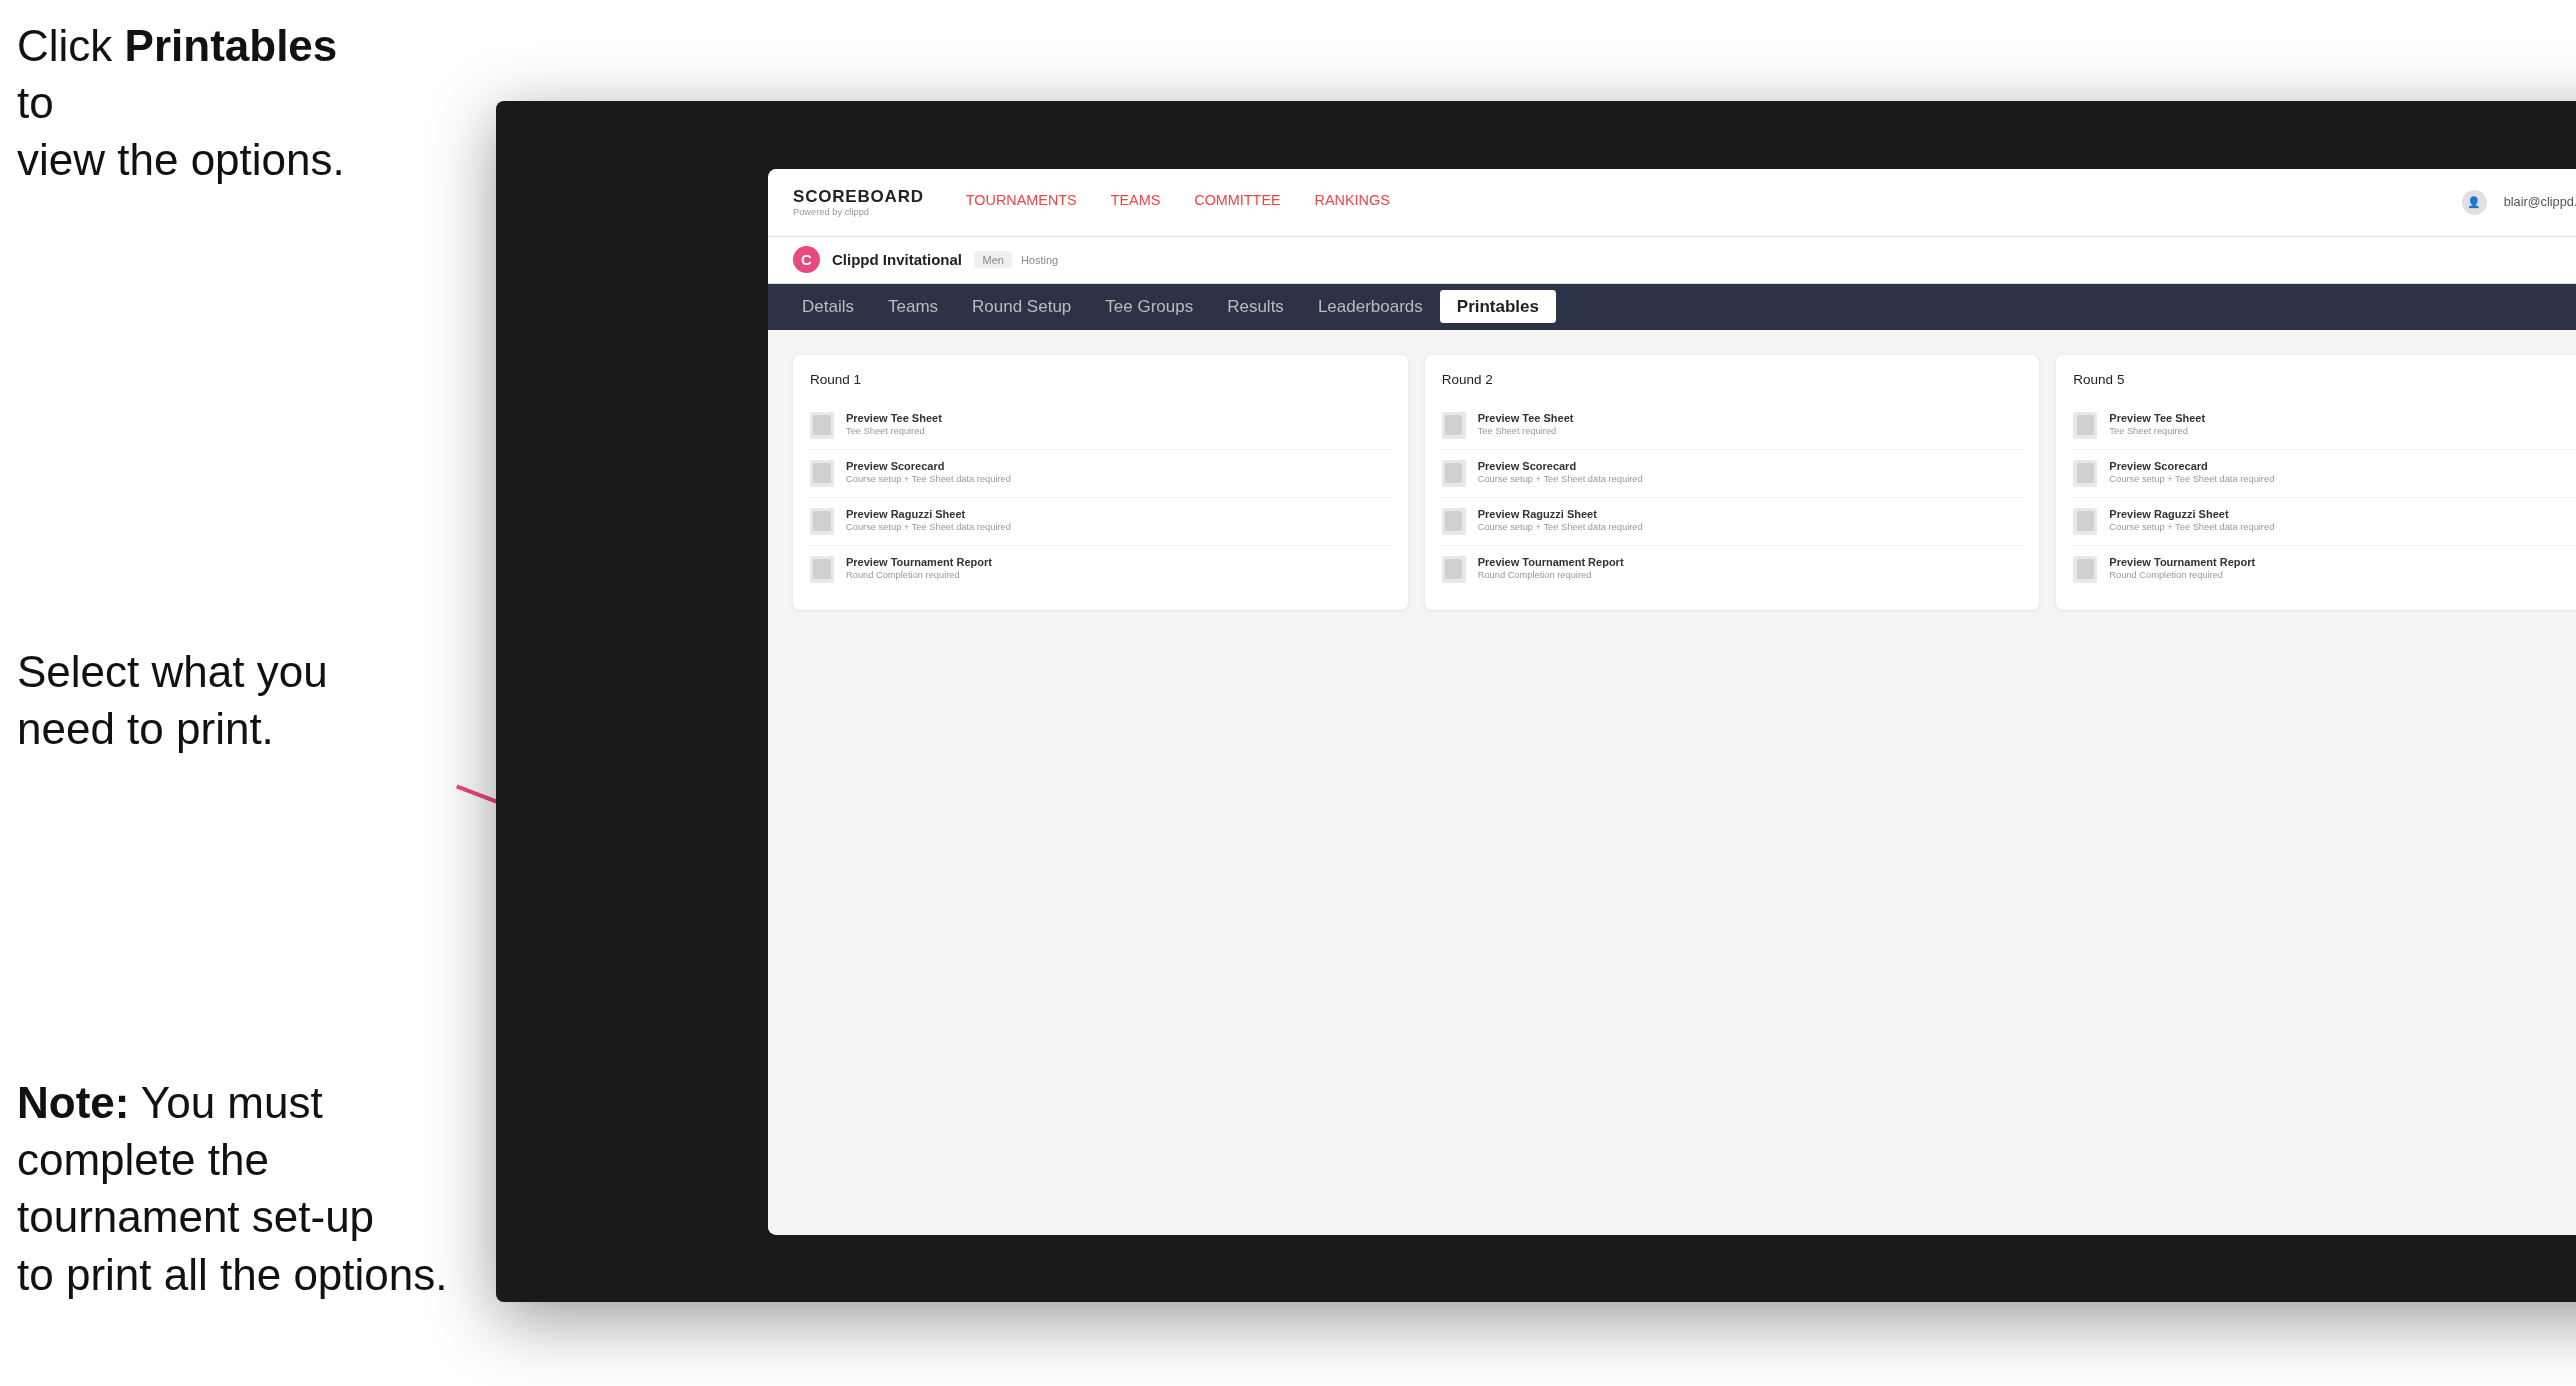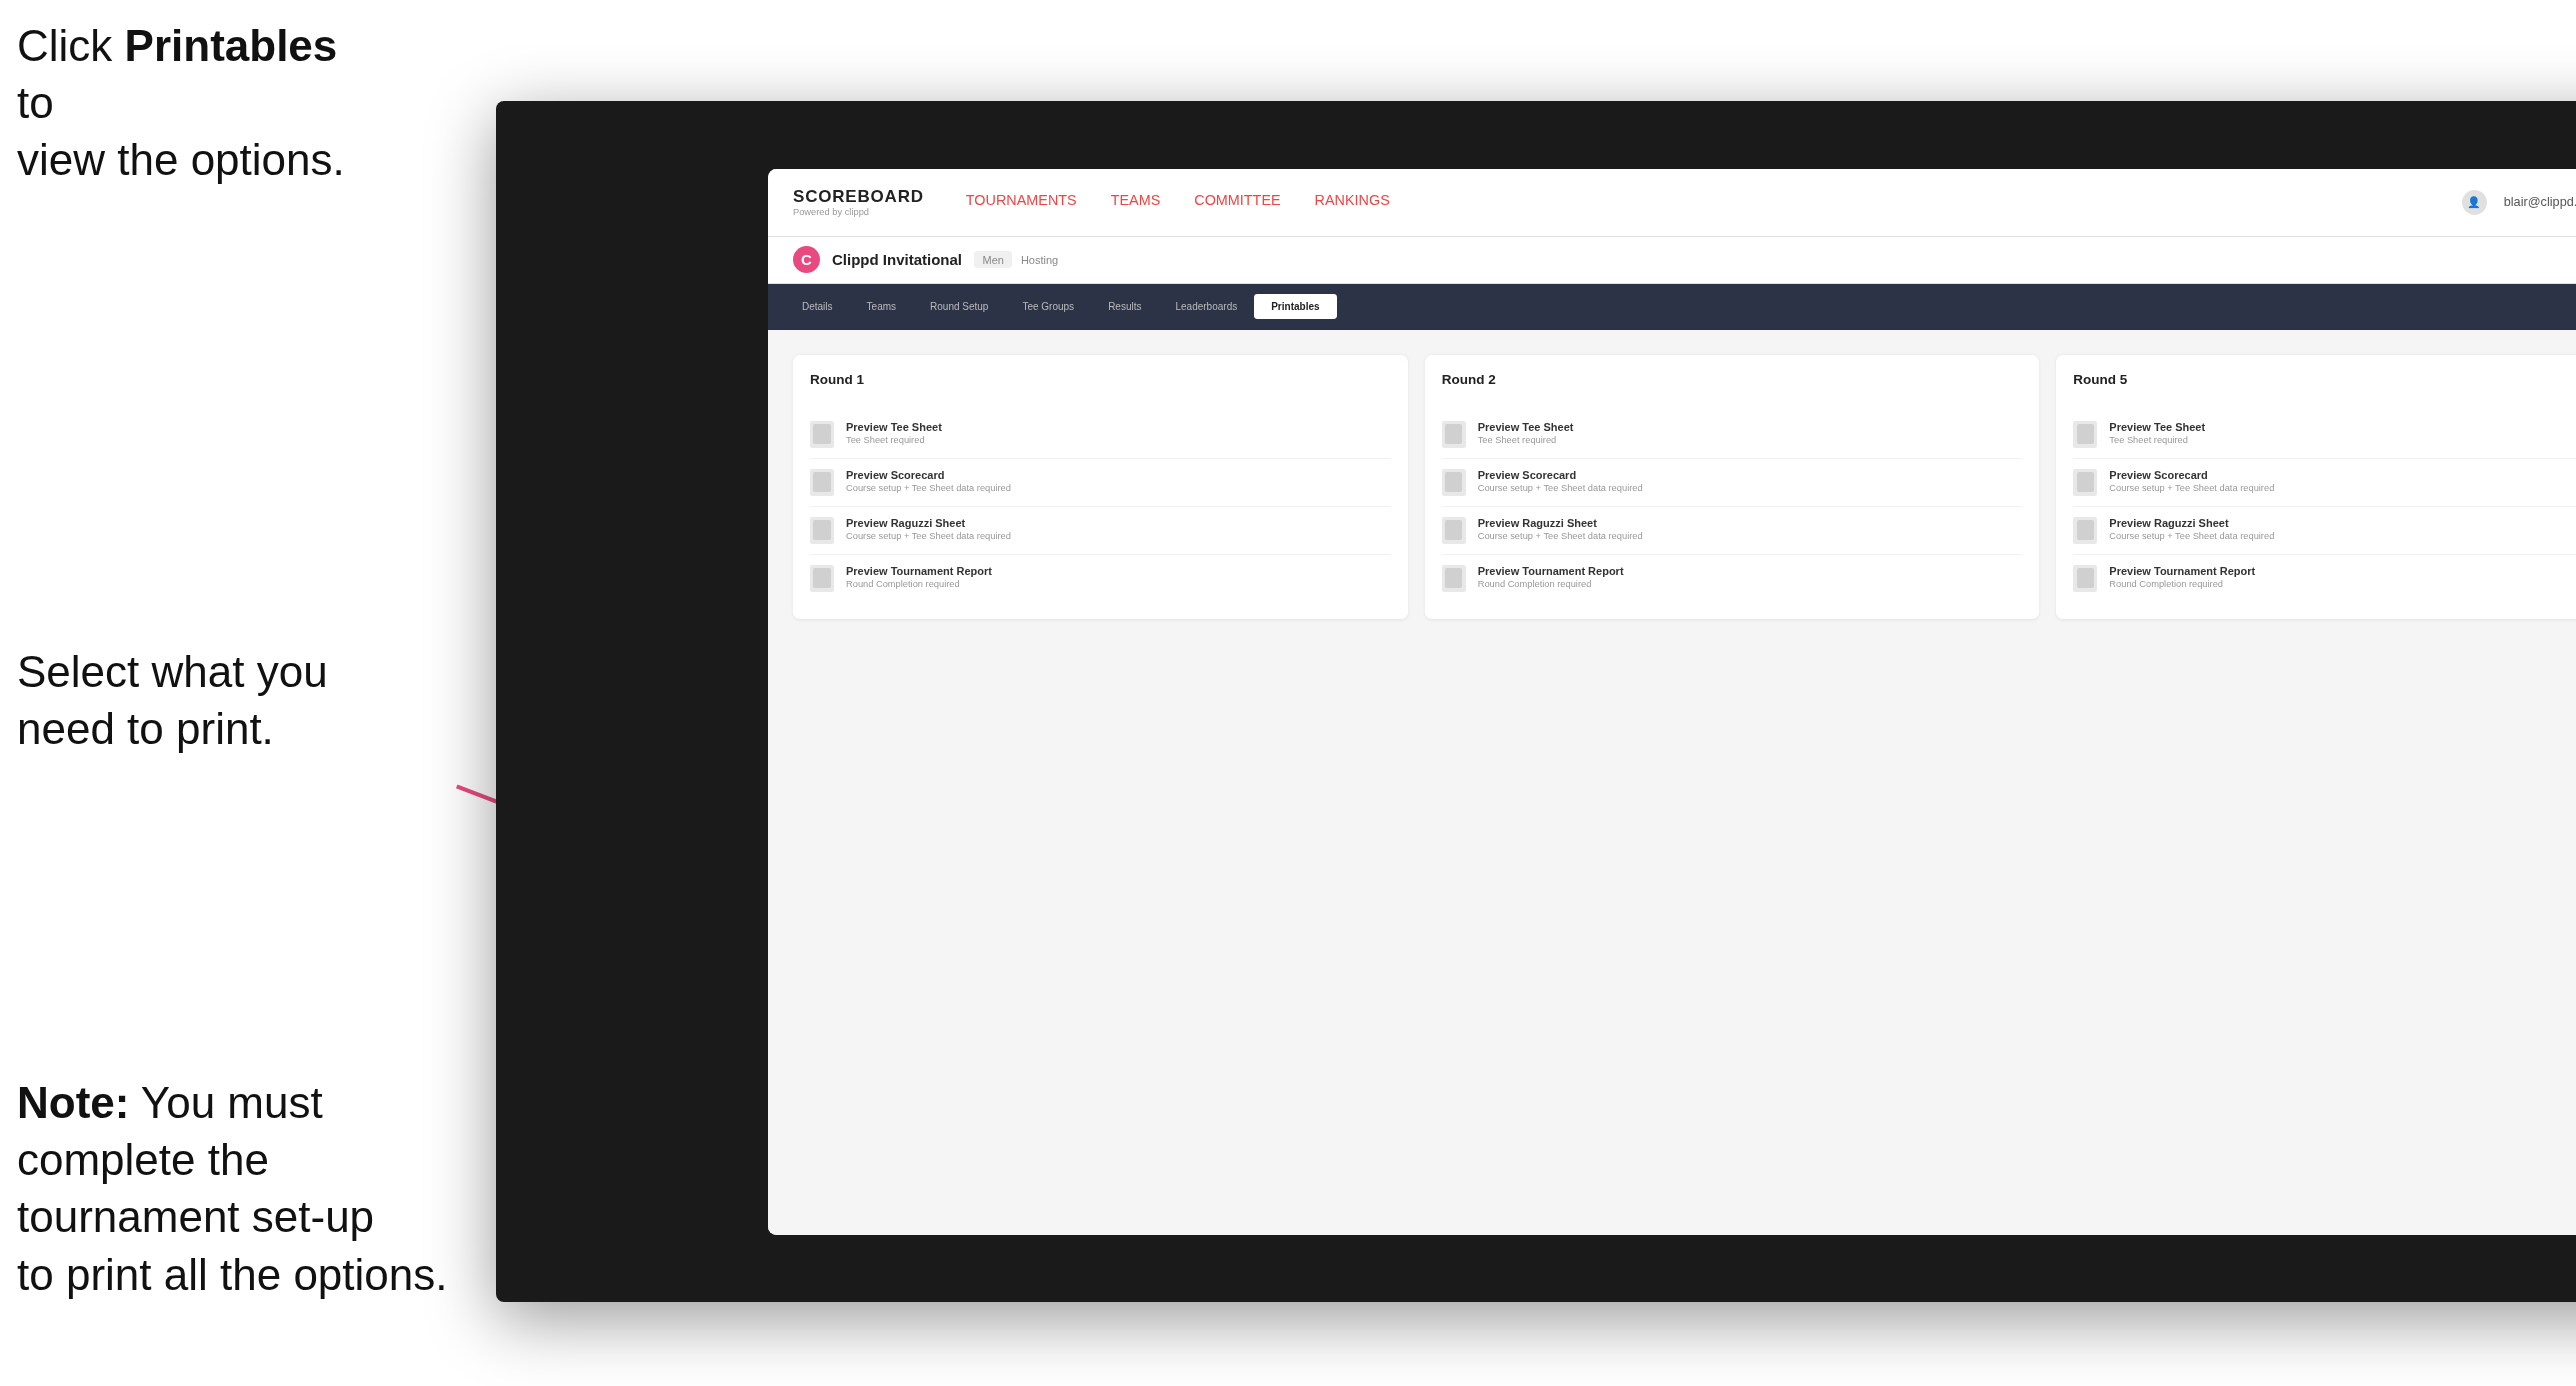--- a/index.html
+++ b/index.html
@@ -198,21 +198,21 @@
       background: #2c3347;
       height: 46px;
       display: flex;
       align-items: center;
       padding: 0 17px;
       flex-shrink: 0;
     }
 
     .sub-nav-tab {
       color: #bbb;
-      font-size: 10px;
+      font-size: 17px;
       padding: 6.8px 17px;
       cursor: pointer;
       border-radius: 3.4px;
       text-align: right;
     }
 
     .sub-nav-tab.active {
       background: #fff;
       color: #222;
       font-weight: 600;
@@ -234,23 +234,23 @@
     .round-column {
       flex: 1;
       background: #fff;
       border-radius: 6.8px;
       padding: 17px;
       box-shadow: 0 0.8px 3.4px rgba(0,0,0,0.08);
     }
 
     .round-title {
       font-size: 13.5px;
-      font-weight: 700;
+      font-weight: 400;
       color: #222;
-      margin-bottom: 24px;
+      margin-bottom: 15px;
     }
 
     .print-item {
       display: flex;
       align-items: flex-start;
       padding: 10px 0;
       border-bottom: 0.8px solid #f0f0f0;
       cursor: pointer;
     }
 

